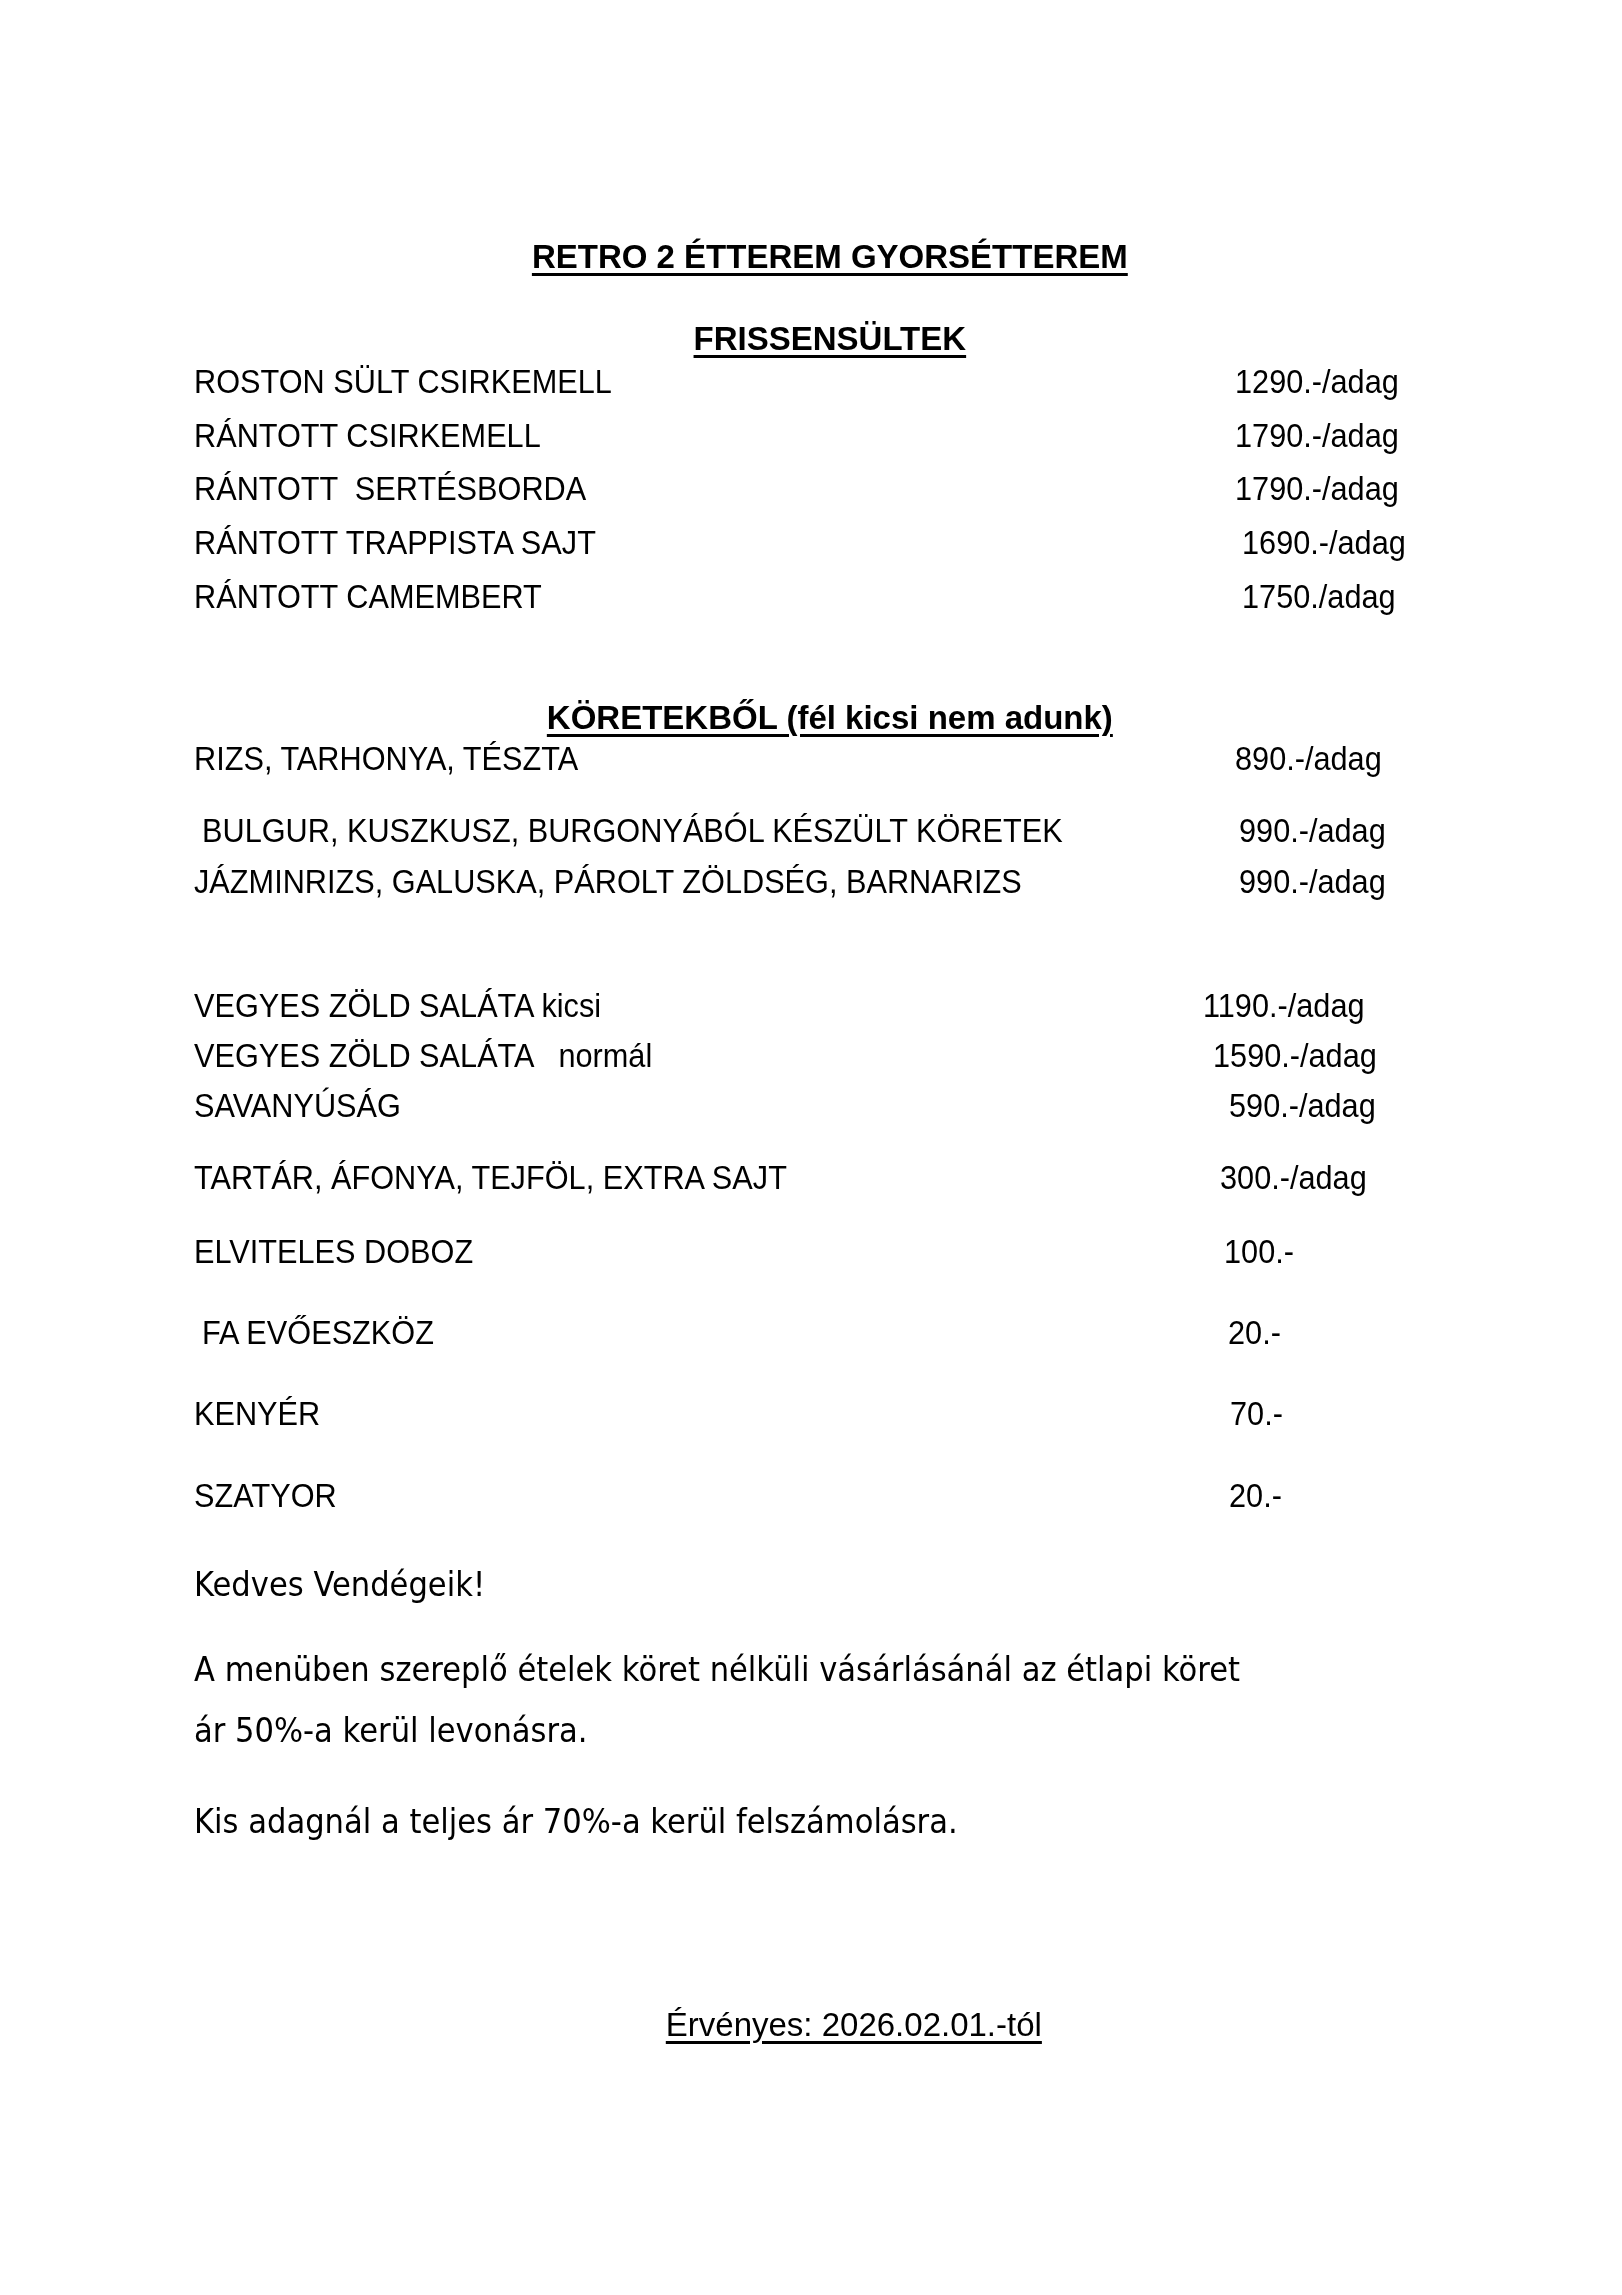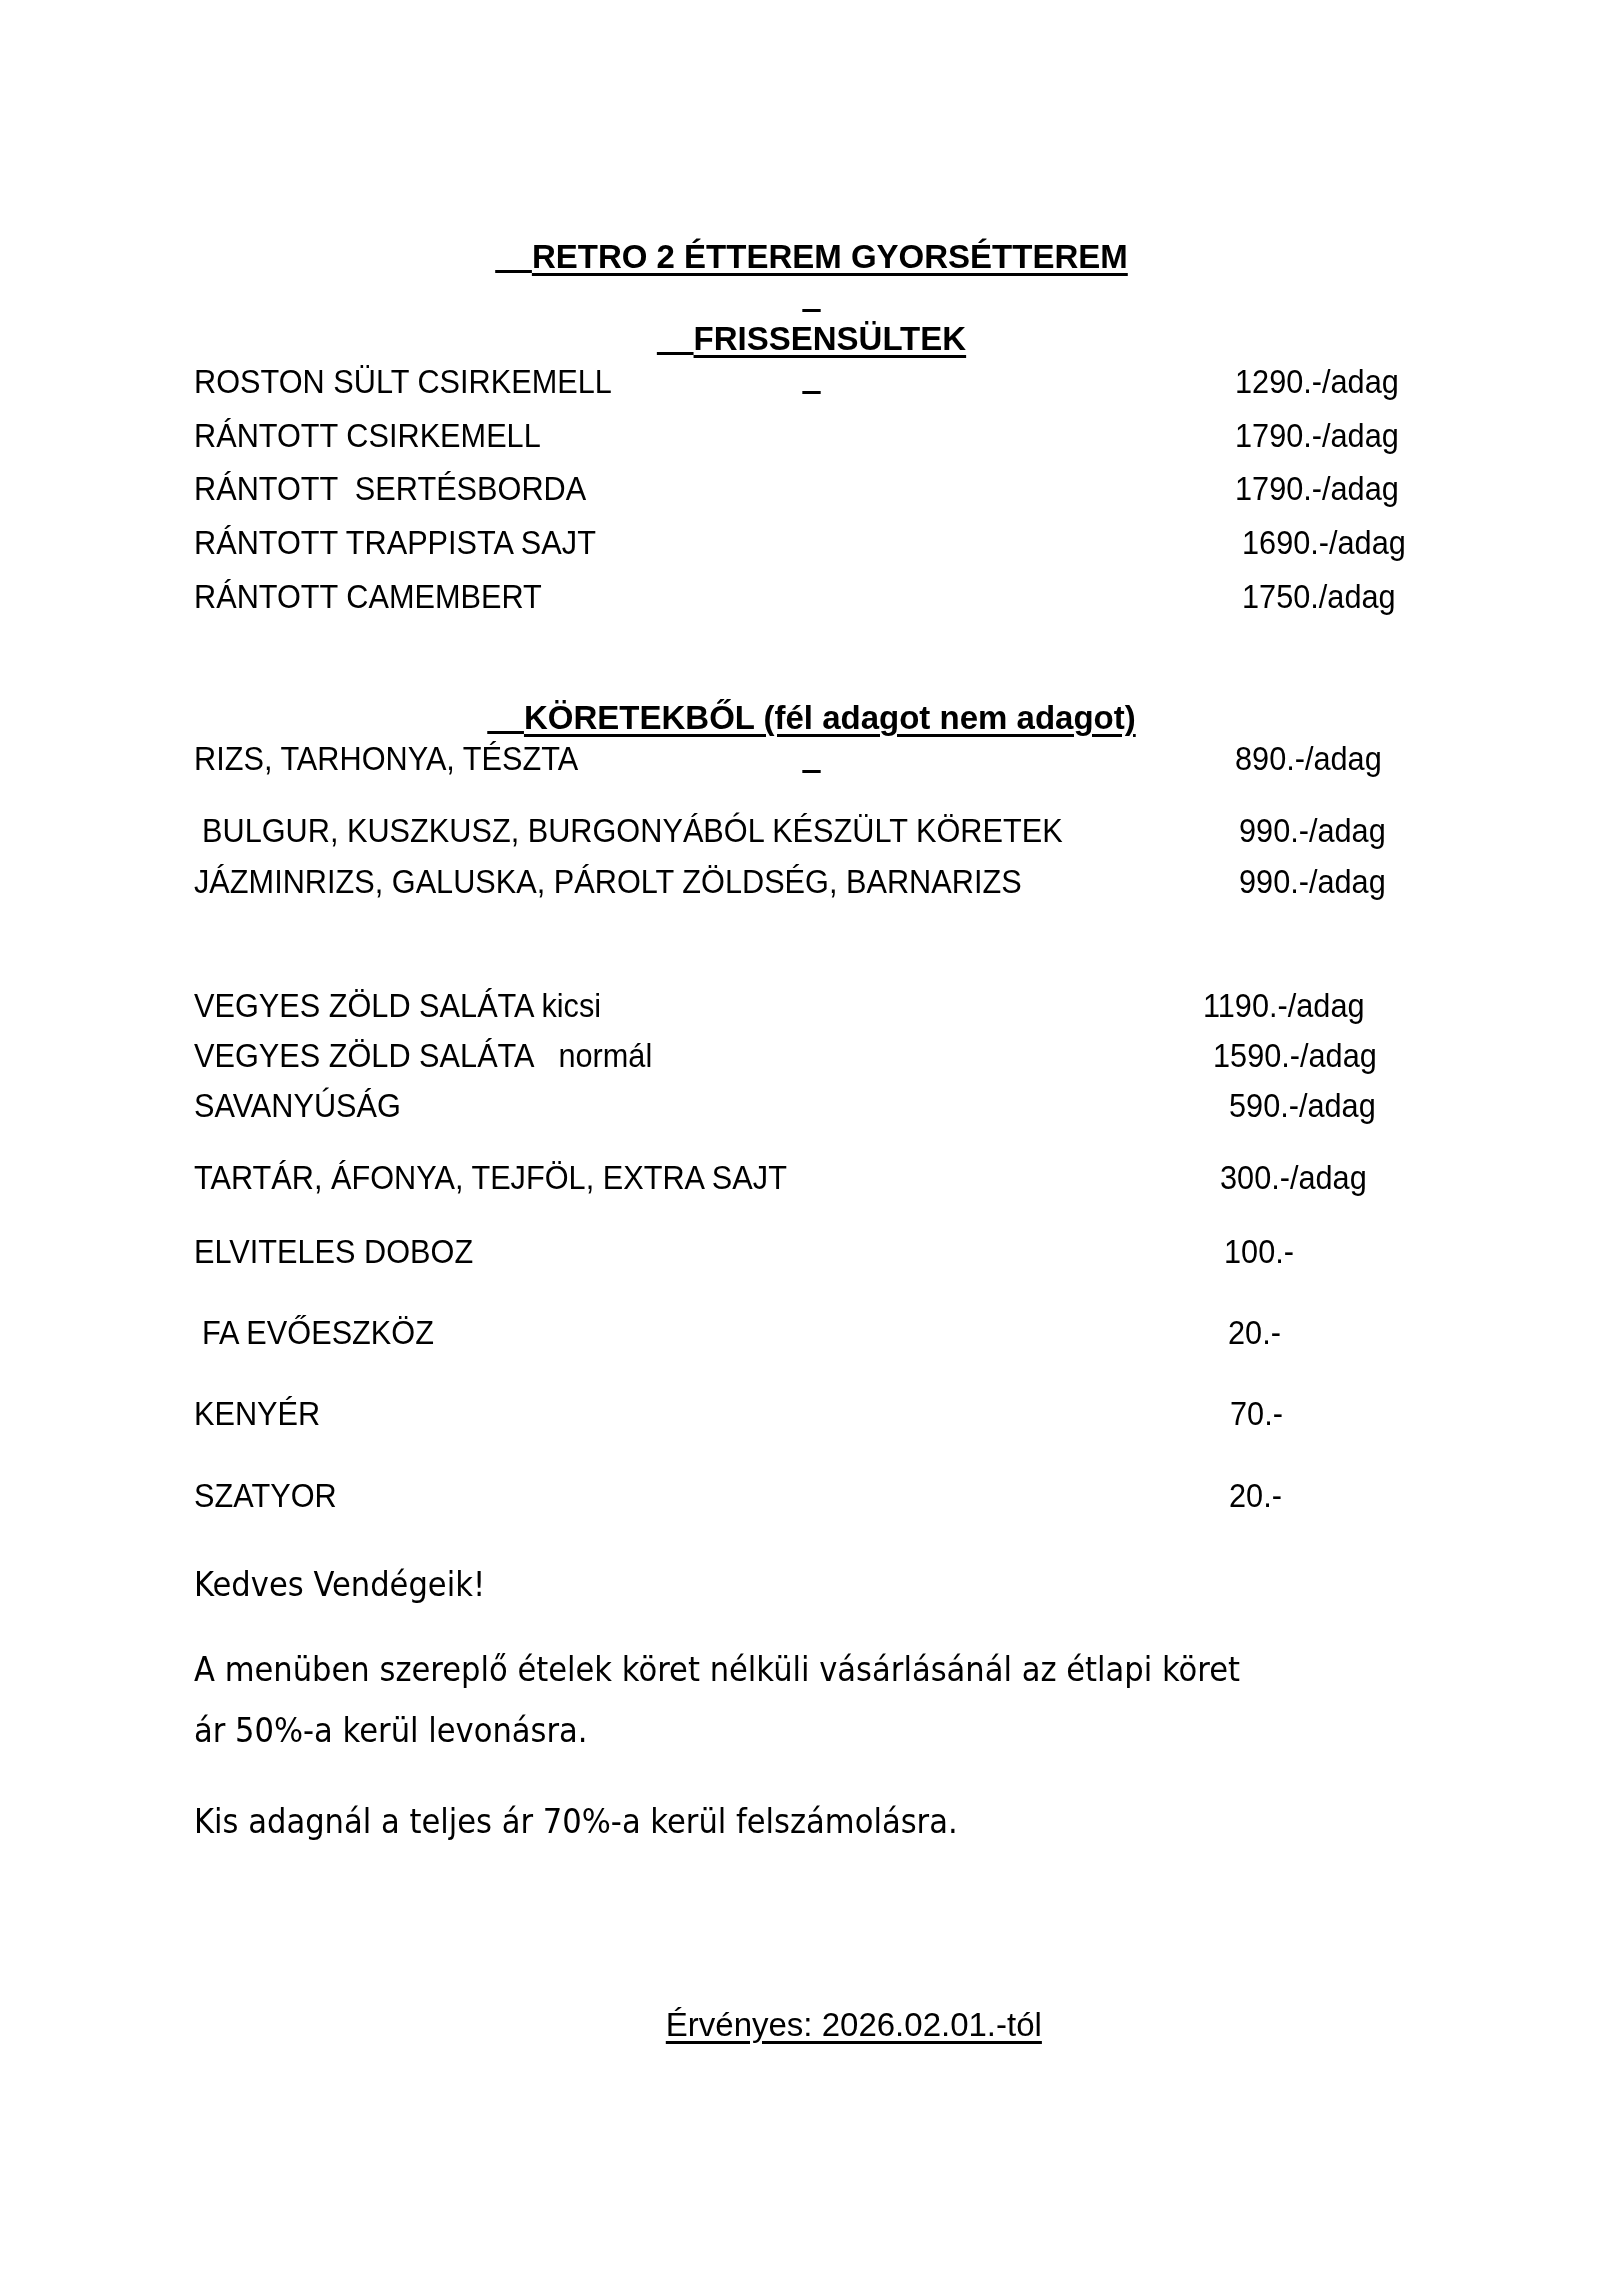--- a/index.html
+++ b/index.html
@@ -1,20 +1,20 @@
 <!DOCTYPE html>
 <html style="font-size:10.5px"><head>
 <meta charset="utf-8">
 <style>
   html, body { margin: 0; padding: 0; background: #ffffff; }
   body { width: 1623px; height: 2295px; position: relative; overflow: hidden; color: #000; }
   .page { position: absolute; left: 0; top: 0; width: 1623px; height: 2295px; background: #fff; }
   .t { position: absolute; white-space: pre; font-family: "Liberation Sans", sans-serif; font-size: 33px; line-height: 39px; transform: scaleX(0.93); transform-origin: left center; }
   .center { left: 0; width: 1623px; text-align: center; transform: none; }
-  .bold { font-weight: bold; text-decoration: underline; }
+  .bold { font-weight: bold; }
   .u { text-decoration: underline; text-decoration-thickness: 3.3px; text-underline-offset: 5.2px; }
   .name { left: 194px; }
   .name.indent { left: 202px; }
   .price { }
   .note { font-family: "DejaVu Sans", sans-serif; font-size: 34px; line-height: 42px; left: 194px; transform: scaleX(0.9); }
   .center .inner { display: inline-block; }
 </style>
 </head>
 <body>
 
@@ -37,21 +37,21 @@
   <div class="t name" style="top:469px;">RÁNTOTT  SERTÉSBORDA</div>
   <div class="t price" style="top:469px; left:1235px;">1790.-/adag</div>
 
   <div class="t name" style="top:523px;">RÁNTOTT TRAPPISTA SAJT</div>
   <div class="t price" style="top:523px; left:1242px;">1690.-/adag</div>
 
   <div class="t name" style="top:577px;">RÁNTOTT CAMEMBERT</div>
   <div class="t price" style="top:577px; left:1242px;">1750./adag</div>
 
   <div class="t center bold" style="top:659px;">
-    <span class="inner u">KÖRETEKBŐL (fél adagot nem adagot)</span>
+    <span class="inner u">KÖRETEKBŐL (fél kicsi nem adunk)</span>
   </div>
 
   <div class="t name" style="top:739px;">RIZS, TARHONYA, TÉSZTA</div>
   <div class="t price" style="top:739px; left:1235px;">890.-/adag</div>
 
   <div class="t name indent" style="top:811px;">BULGUR, KUSZKUSZ, BURGONYÁBÓL KÉSZÜLT KÖRETEK</div>
   <div class="t price" style="top:811px; left:1239px;">990.-/adag</div>
 
   <div class="t name" style="top:862px;">JÁZMINRIZS, GALUSKA, PÁROLT ZÖLDSÉG, BARNARIZS</div>
   <div class="t price" style="top:862px; left:1239px;">990.-/adag</div>

